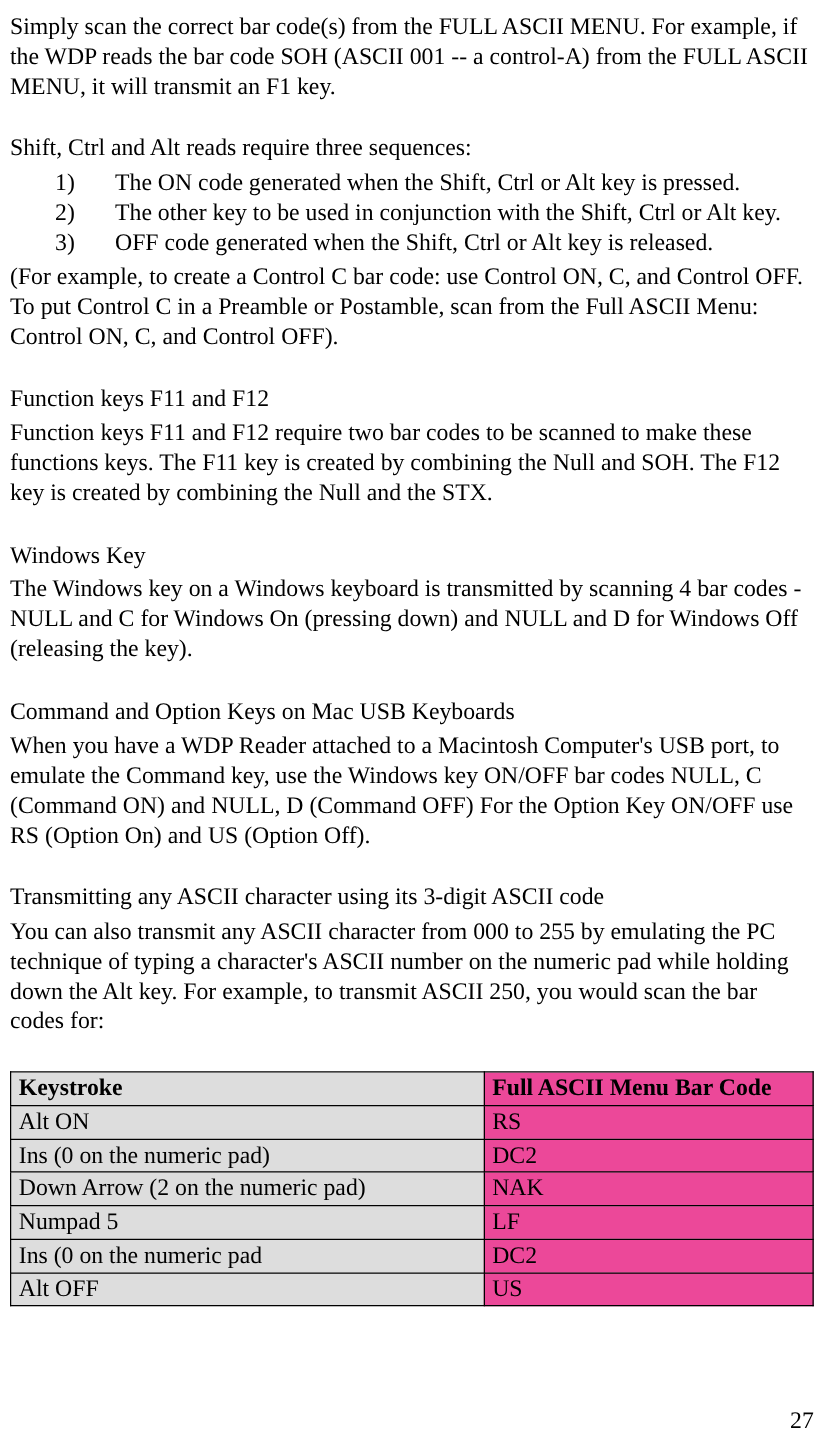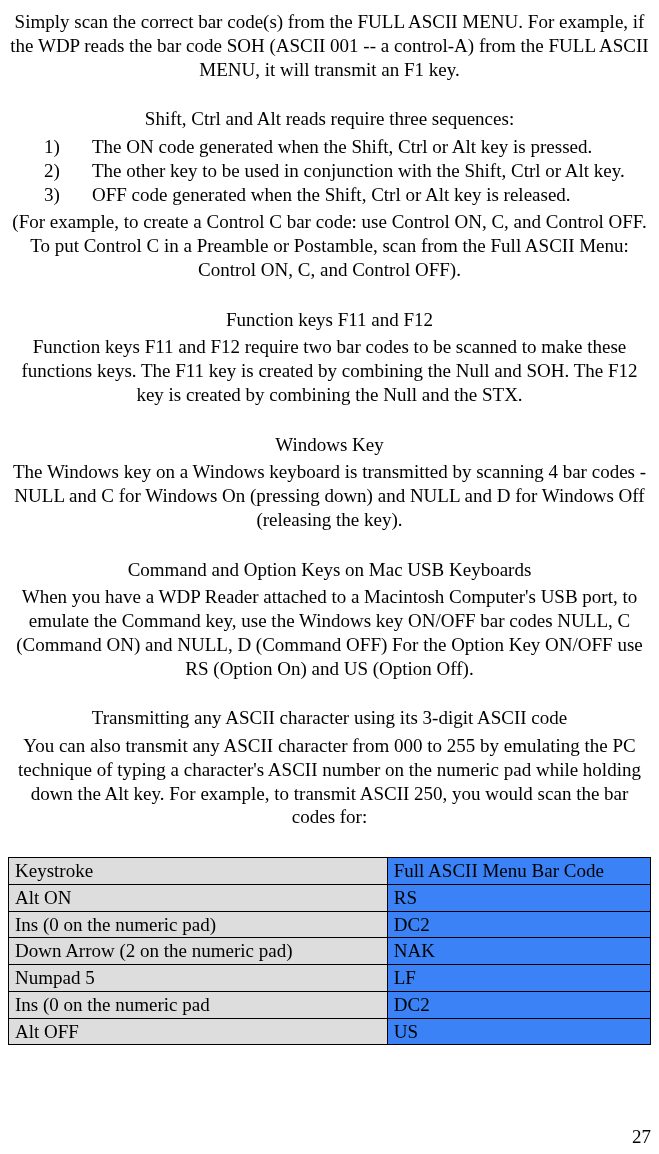--- a/index.html
+++ b/index.html
@@ -6,43 +6,43 @@
     margin: 0;
     padding: 10px 8px;
     font-family: "Times New Roman", Times, serif;
     font-size: 19px;
     line-height: 1.25;
     color: #000;
     width: 659px;
     box-sizing: border-box;
     background: #fff;
   }
-  .p { margin: 0 0 4px 0; text-align: center; }
+  .p { margin: 0 0 4px 0; }
   .spacer { height: 22px; }
   .bold { font-weight: normal; }
   .list { margin: 2px 0 4px 0; }
   .list-row { display: flex; }
   .list-num { width: 32px; text-align: left; padding-left: 36px; flex:0 0 auto;}
   .list-body { flex: 1 1 auto; padding-left: 16px;}
   table {
     border-collapse: collapse;
     width: 100%;
     margin-top: 2px;
     font-size: 19px;
   }
   th, td {
     border: 1px solid #000;
     padding: 1px 6px;
     text-align: left;
     font-weight: normal;
     vertical-align: top;
   }
   .col-left { background: #ddd; width: 59%; }
-  .col-right { background: #3b82f6; width: 41%; }
-  .hdr { font-weight: normal; }
+  .col-right { background: #ec4899; width: 41%; }
+  .hdr { font-weight: bold; }
   .page-num {
     text-align: right;
     margin-top: 80px;
     font-size: 19px;
   }
 </style>
 </head>
 <body>
 
 <div class="p"> Simply scan the correct bar code(s) from the FULL ASCII MENU. For example, if the WDP reads the bar code SOH (ASCII 001 -- a control-A) from the FULL ASCII MENU, it will transmit an F1 key.</div>

